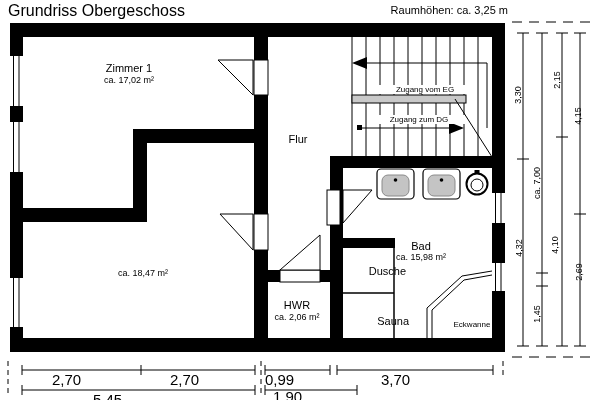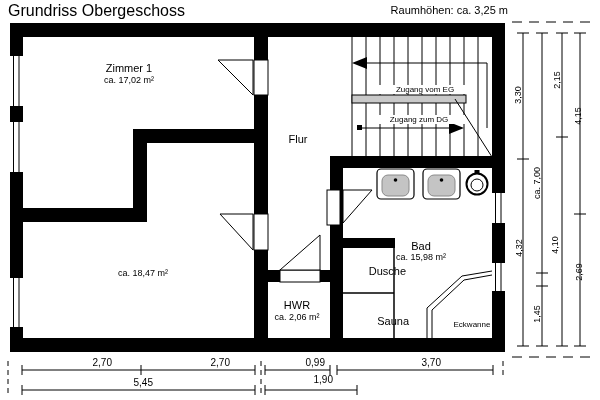--- a/index.html
+++ b/index.html
@@ -9,21 +9,21 @@
   .lbl{position:absolute;text-align:center;white-space:nowrap;}
   .title{left:8px;top:2px;font-size:16px;text-align:left;}
   .subtitle{right:92px;top:4px;font-size:11px;text-align:right;}
   .room-name{font-size:11px;width:120px;}
   .room-area{font-size:9px;width:120px;}
   .fix{font-size:11px;width:80px;text-align:right;}
   .fix-sm{font-size:8px;width:80px;}
   .stairlbl{font-size:8px;width:90px;background:#fff;padding:0 1px;}
   .vdim{position:absolute;width:50px;text-align:center;font-size:9px;
         transform:rotate(-90deg);}
-  .hdim{position:absolute;width:60px;text-align:right;font-size:10px;}
+  .hdim{position:absolute;width:60px;text-align:left;font-size:15px;margin-top:14px;}
   svg{position:absolute;left:0;top:0;}
 </style>
 </head>
 <body>
 
 <div id="plan">
 
   <div class="lbl title">Grundriss Obergeschoss</div>
   <div class="lbl subtitle">Raumhöhen: ca. 3,25 m</div>
 

